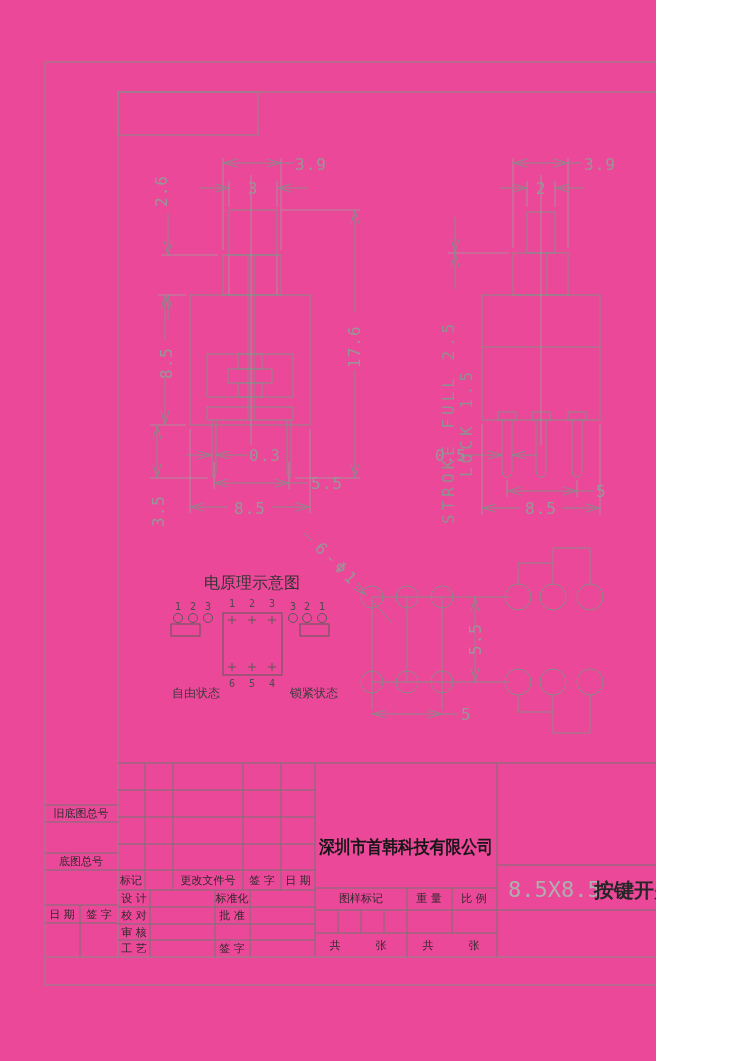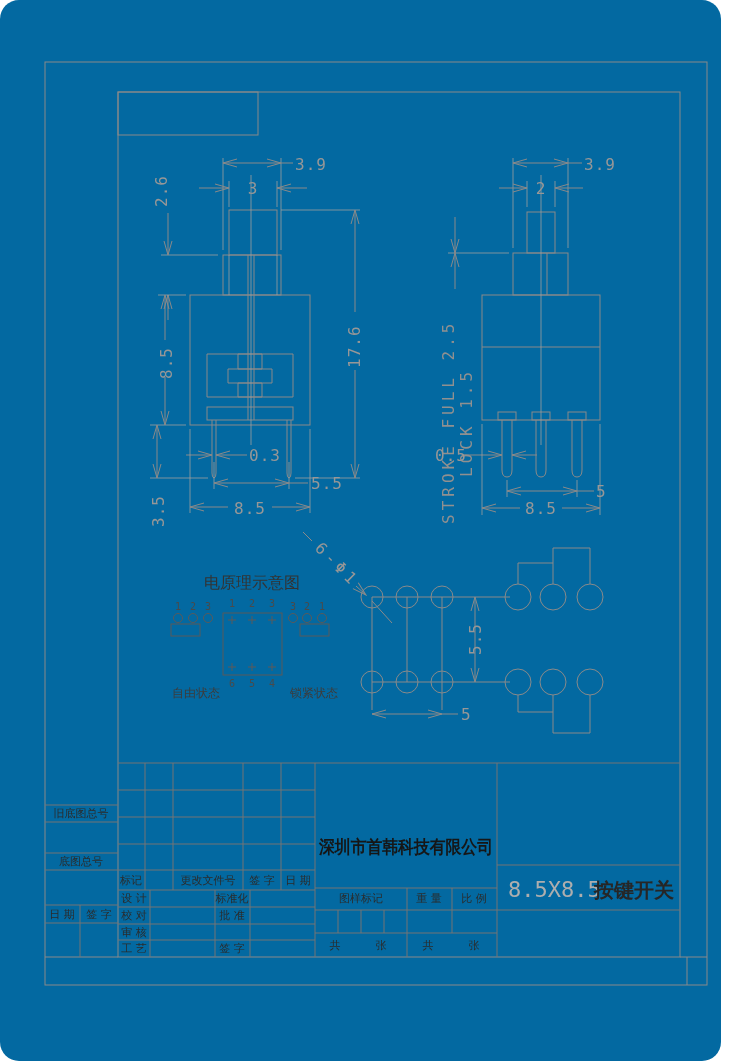--- a/index.html
+++ b/index.html
@@ -1,17 +1,17 @@
 <!DOCTYPE html>
 <html><head>
 <meta charset="utf-8">
 <style>
   html,body { margin:0; padding:0; background:#ffffff; }
-  .stage { position:relative; width:721px; height:1061px; background:#0369a1; overflow:hidden;
-           font-family:"DejaVu Sans", sans-serif;border-radius:19px; }
+  .stage { position:relative; width:656px; height:1061px; background:#ec4899; overflow:hidden;
+           font-family:"DejaVu Sans", sans-serif; }
   svg { display:block; }
   
   .ln  { fill:none; stroke:#8a8a8a; stroke-width:1; }
   .lnT { fill:none; stroke:#a0a0a0; stroke-width:0.8; }
   .tb  { fill:none; stroke:#757575; stroke-width:1; }
   .sc  { fill:none; stroke:#5a5a5a; stroke-width:1; }
   
   .dm { marker-start:url(#arw); marker-end:url(#arw); }
   .de { marker-end:url(#arw); }
   

